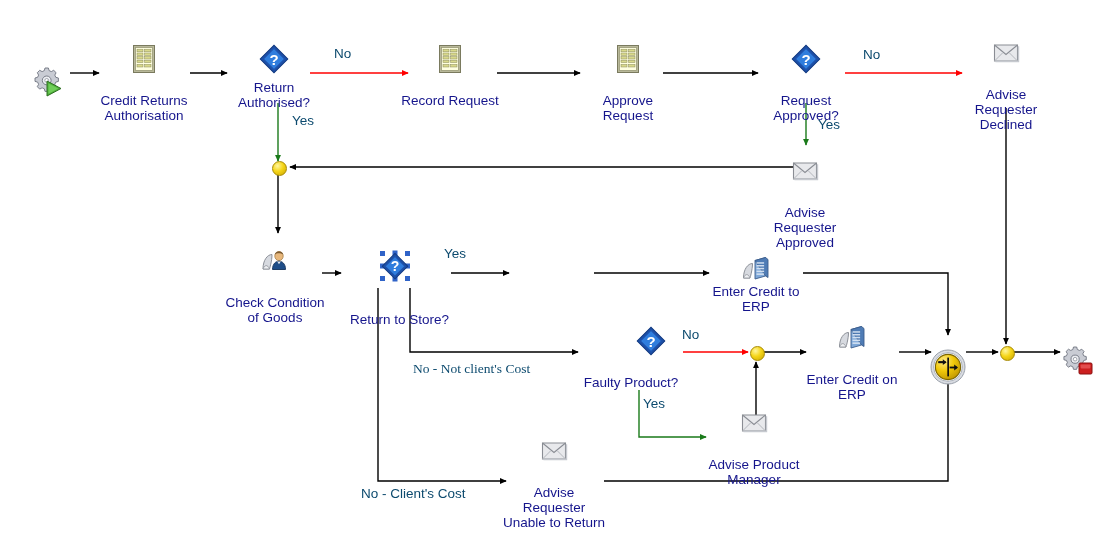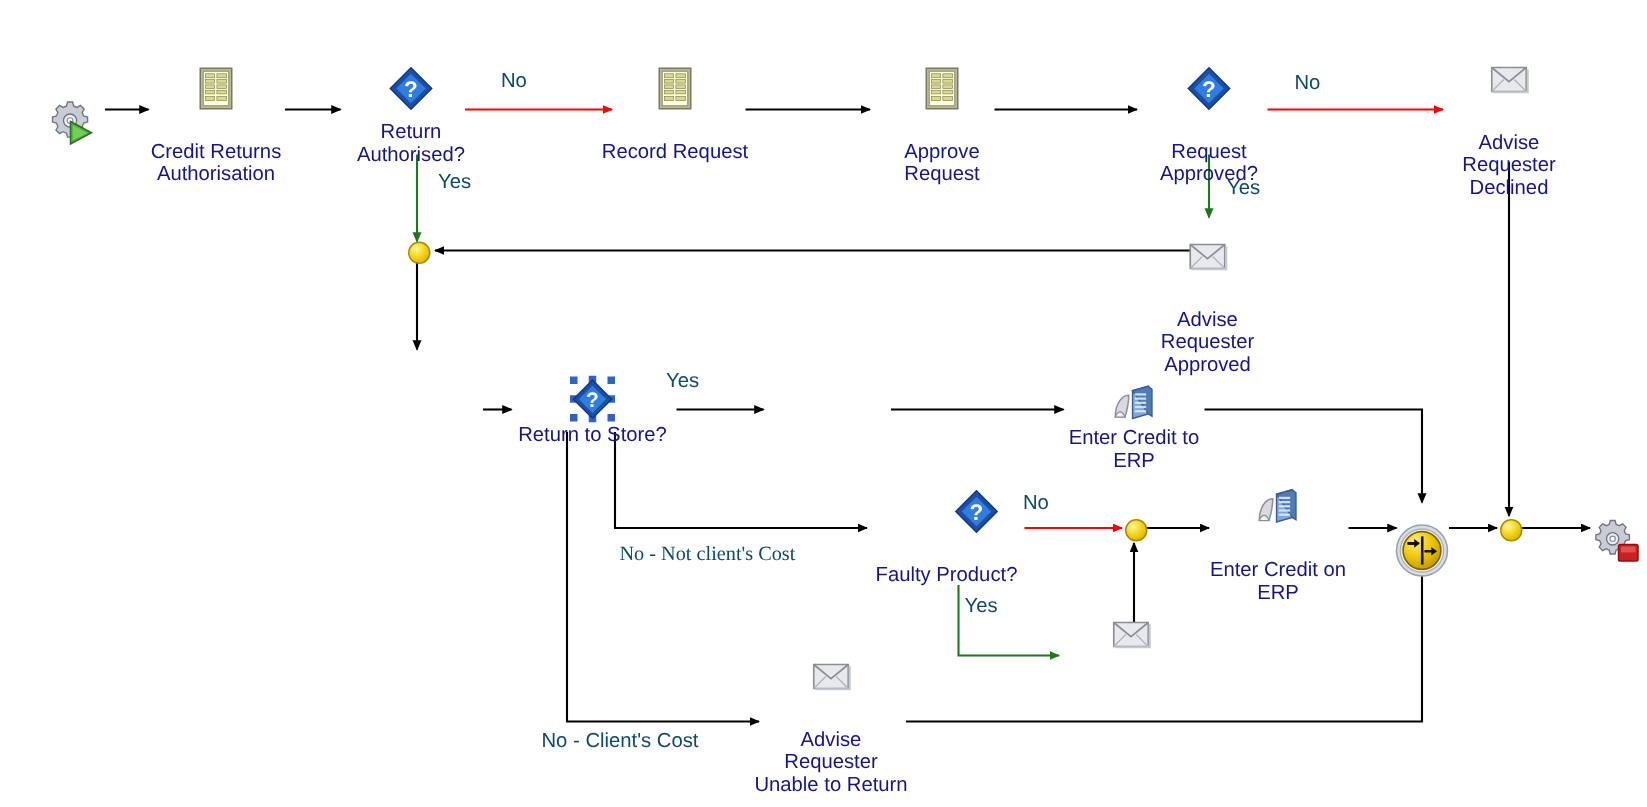--- a/index.html
+++ b/index.html
@@ -259,40 +259,54 @@
         <path d="M5.5 24.5 L28.5 24.5 L28.5 9.2" fill="none" stroke="#c6c9cf" stroke-width="1.4"></path>
       </svg>
     </span>
     <span class="nlabel" style="display:block; margin-top:35px;">Advise
 Requester
 Approved</span>
   </div>
 
   <div class="dot" style="left:271.5px; top:160.5px; background:radial-gradient(circle at 35% 30%, #fff6a0 0%, #f5d518 45%, #c9a500 100%); border:1px solid #a88a00;"></div>
 
+  <div class="node" style="left:215px; top:230px; width:120px;">
+    <span class="icon" style="top:0px;">
+      <svg width="32" height="32" viewBox="0 0 32 32">
+        <path d="M4 24 C4 15 8.5 9.5 13 9.5 C13 16 10.5 24 10.5 24 z" fill="#d7dae0" stroke="#8b8f97" stroke-width="1"></path>
+        <path d="M4 24 C5.5 20 8.5 19 10.5 24 z" fill="#eef0f3" stroke="#8b8f97" stroke-width="0.8"></path>
+        <ellipse cx="20" cy="11" rx="4.2" ry="4.6" fill="#e8b87d" stroke="#a8814a" stroke-width="0.8"></ellipse>
+        <path d="M15.9 9.5 C16.3 5.5 23.9 5.3 24.2 9.8 C23 8.2 17.6 7.6 15.9 9.8 z" fill="#7a5a32"></path>
+        <path d="M13.5 24.5 C13.5 18.5 17 16.2 20 16.2 C23 16.2 26.5 18.5 26.5 24.5 z" fill="#1f4e88" stroke="#143259" stroke-width="0.9"></path>
+        <path d="M18.3 16.5 L20 19.3 L21.7 16.5 L20.9 16.1 L20 17.6 L19.1 16.1 z" fill="#f2f4f7"></path>
+      </svg>
+    </span>
+    <span class="nlabel" style="display:block; margin-top:35px;">Check Condition
+of Goods</span>
+  </div>
 
   <div class="node" style="left:341px; top:235px; width:108px;">
     <span class="icon" style="top:0px;">
       <svg width="32" height="32" viewBox="0 0 32 32">
         <g fill="#2f63c8">
           <rect x="1" y="1" width="5" height="5"></rect>
             <rect x="13.5" y="0.5" width="5" height="5"></rect>
             <rect x="26" y="1" width="5" height="5"></rect>
           <rect x="1" y="13.5" width="5" height="5"></rect>
             <rect x="26" y="13.5" width="5" height="5"></rect>
           <rect x="1" y="26" width="5" height="5"></rect>
             <rect x="13.5" y="26.5" width="5" height="5"></rect>
             <rect x="26" y="26" width="5" height="5"></rect>
         </g>
         <rect x="16" y="3.4" width="18" height="18" transform="rotate(45 16 3.4)" fill="#1c4fa8" stroke="#123a80" stroke-width="1"></rect>
         <rect x="16" y="6.6" width="13.6" height="13.6" transform="rotate(45 16 6.6)" fill="#2f7ddd" stroke="#1c4fa8" stroke-width="0.8"></rect>
         <text x="16" y="21.2" font-family="'Liberation Sans',sans-serif" font-size="14" font-weight="bold" fill="#ffffff" text-anchor="middle">?</text>
       </svg>
     </span>
-    <span class="nlabel" style="display:block; margin-top:17px;">Return to Store?</span>
+    <span class="nlabel" style="display:block; margin-top:47px;text-align:right;">Return to Store?</span>
   </div>
 
 
   <div class="node" style="left:706px; top:238px; width:100px;">
     <span class="icon" style="top:0px;">
       <svg width="32" height="32" viewBox="0 0 32 32">
         <path d="M15 7.5 L25.5 4.5 L25.5 23 L15 26 z" fill="#7fa8d8" stroke="#3c5e8c" stroke-width="0.9"></path>
         <path d="M15 7.5 L25.5 4.5 L28 6.5 L28 24.5 L25.5 23 z" fill="#4f7cb5" stroke="#3c5e8c" stroke-width="0.9"></path>
         <g fill="#dde8f5" opacity="0.9">
           <rect x="16.5" y="9.2" width="7.6" height="1.5"></rect>
@@ -344,20 +358,22 @@
 
   <div class="node" style="left:704px; top:392px; width:100px;">
     <span class="icon" style="top:0px;">
       <svg width="32" height="32" viewBox="0 0 32 32">
         <path d="M4.5 8 L27.5 8 L27.5 24 L4.5 24 z" fill="#e8e9ec" stroke="#8a8d94" stroke-width="1.1"></path>
         <path d="M4.5 8 L16 17.5 L27.5 8" fill="none" stroke="#8a8d94" stroke-width="1.1"></path>
         <path d="M4.5 24 L12.5 16 M27.5 24 L19.5 16" fill="none" stroke="#b3b6bc" stroke-width="1"></path>
         <path d="M5.5 24.5 L28.5 24.5 L28.5 9.2" fill="none" stroke="#c6c9cf" stroke-width="1.4"></path>
       </svg>
     </span>
+    <span class="nlabel" style="display:block; margin-top:35px;">Advise Product
+Manager</span>
   </div>
 
   <div class="node" style="left:492px; top:420px; width:124px;">
     <span class="icon" style="top:0px;">
       <svg width="32" height="32" viewBox="0 0 32 32">
         <path d="M4.5 8 L27.5 8 L27.5 24 L4.5 24 z" fill="#e8e9ec" stroke="#8a8d94" stroke-width="1.1"></path>
         <path d="M4.5 8 L16 17.5 L27.5 8" fill="none" stroke="#8a8d94" stroke-width="1.1"></path>
         <path d="M4.5 24 L12.5 16 M27.5 24 L19.5 16" fill="none" stroke="#b3b6bc" stroke-width="1"></path>
         <path d="M5.5 24.5 L28.5 24.5 L28.5 9.2" fill="none" stroke="#c6c9cf" stroke-width="1.4"></path>
       </svg>

